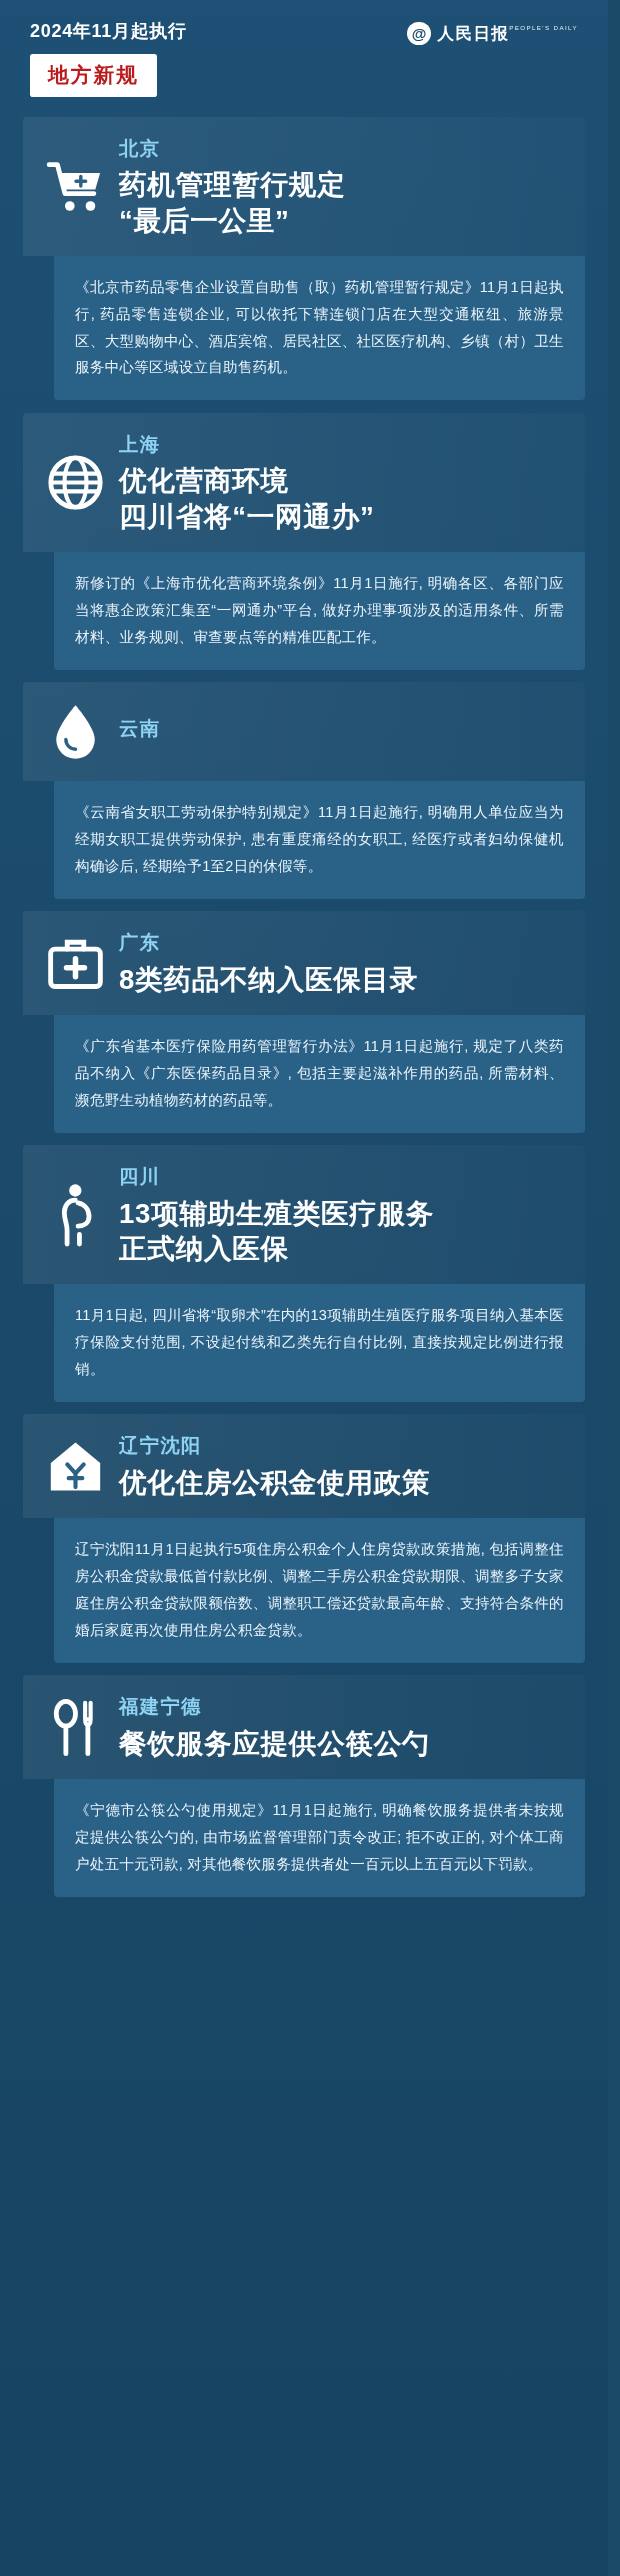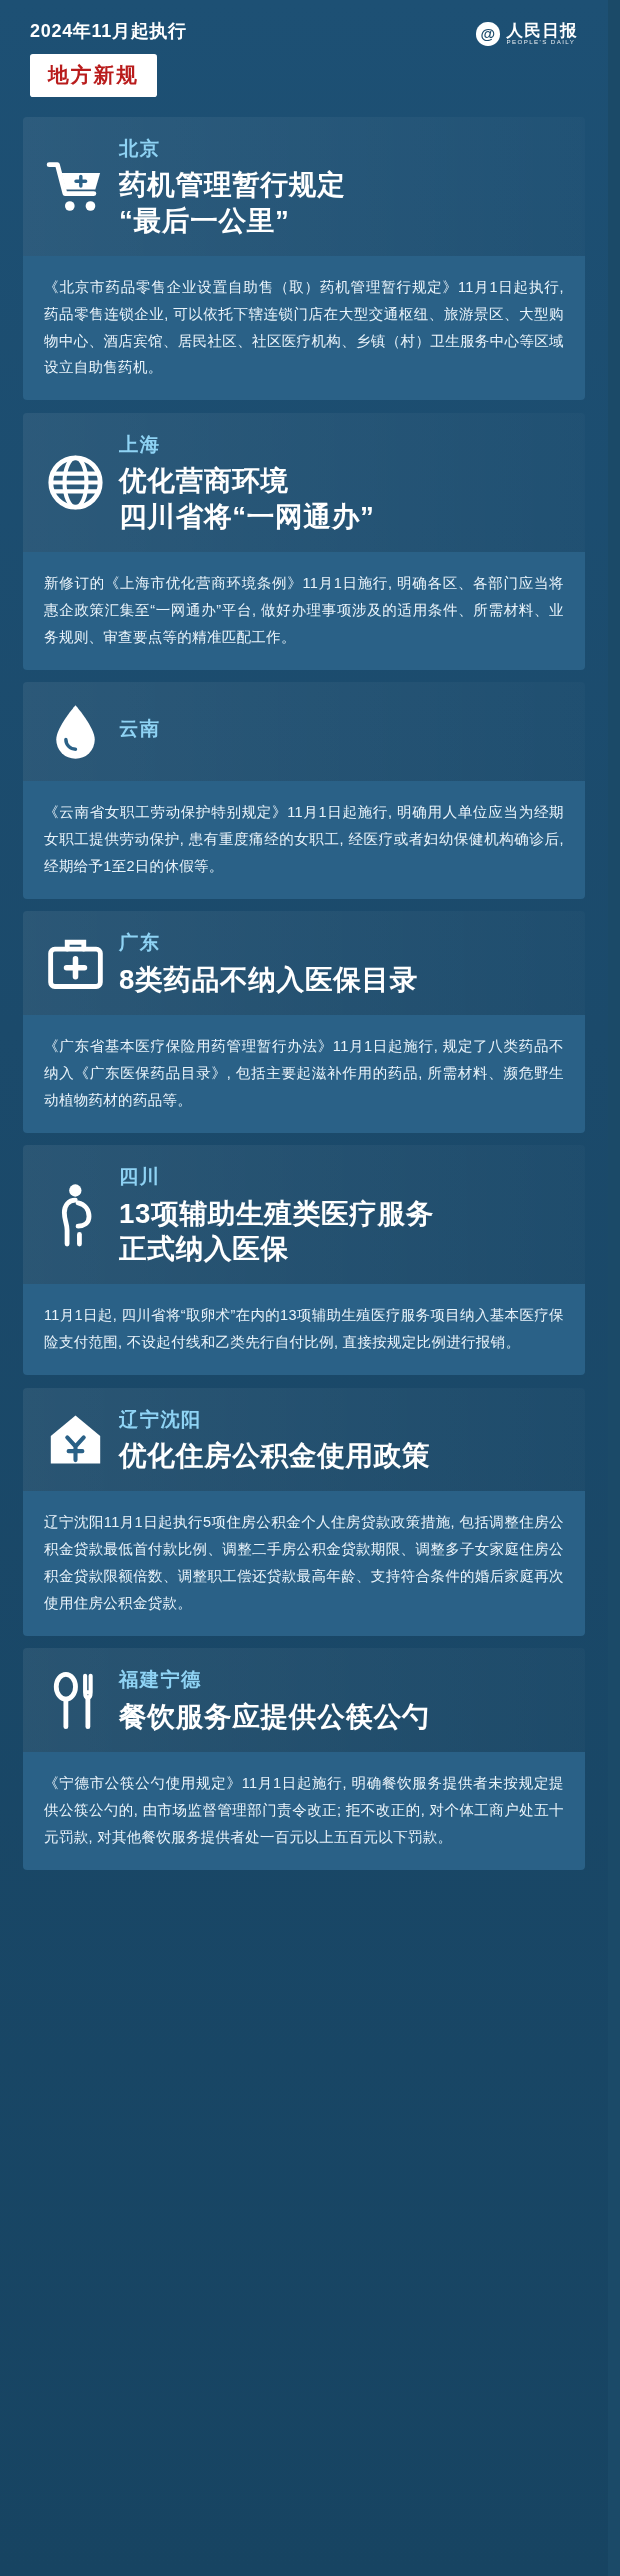--- a/index.html
+++ b/index.html
@@ -61,21 +61,21 @@
     color: #1a4a6b;
     font-size: 15px;
     font-weight: bold;
     display: flex;
     align-items: center;
     justify-content: center;
     line-height: 1;
   }
   .logo-text {
     display: flex;
-    flex-direction: column;
+    flex-direction: row;
     line-height: 1.05;
     justify-content: flex-end;
   }
   .logo-cn {
     font-size: 16.5px;
     font-weight: bold;
     letter-spacing: 1.4px;
   }
   .logo-en {
     font-size: 6.2px;
@@ -123,20 +123,21 @@
 
   .card-body {
     background: #2a6187;
     border-radius: 0 0 4.1px 4.1px;
     padding: 18px 20.7px 19.3px 20.7px;
     font-size: 14.5px;
     line-height: 1.85;
     color: #eaf4fb;
     text-align: justify;
     letter-spacing: 0.3px;
+    margin-left: 31px;
   }
 </style>
 </head>
 <body>
 
 <div class="page">
 
   <div class="header">
     <div class="header-left">
       <div class="eyebrow">2024年11月起执行</div>

